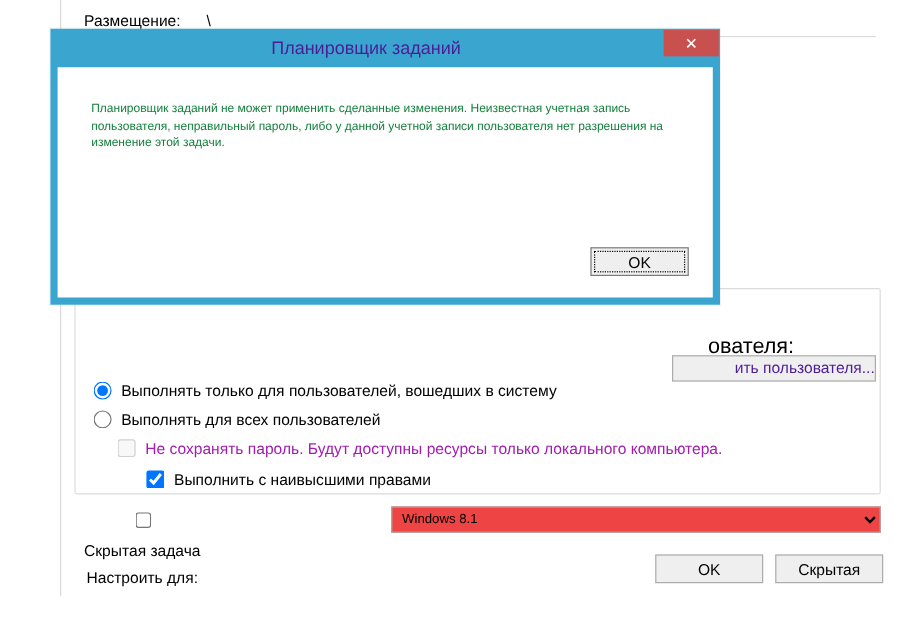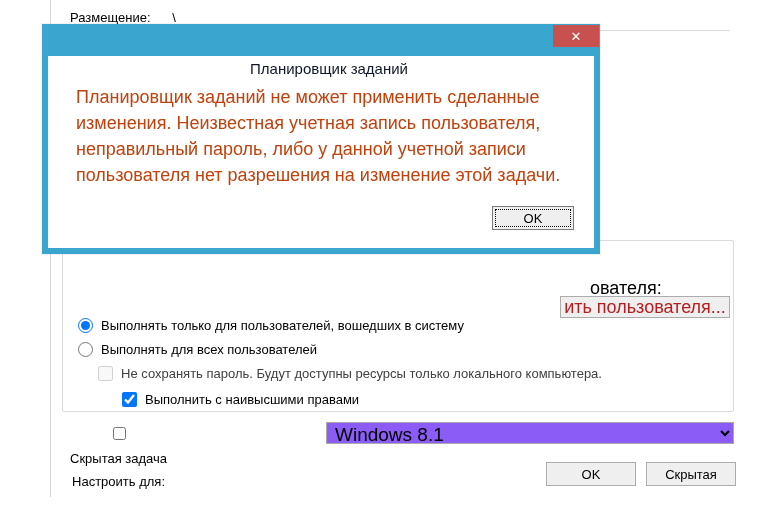--- a/index.html
+++ b/index.html
@@ -52,60 +52,60 @@
     left: 590px; top: 278px;
     font-size: 18px;
     color: #000;
   }
   .btn-change-user {
     position: absolute;
     left: 560px; top: 296px;
     width: 170px; height: 22px;
     background: #efefef;
     border: 1px solid #acacac;
-    font-size: 18px;
-    color: #b91c1c;
-    text-align: center;
+    font-size: 13px;
+    color: #4c1d95;
+    text-align: right;
     line-height: 20px;
     overflow: hidden;
     white-space: nowrap;
   }
   .radio-row, .chk-row {
     position: absolute;
     display: flex;
     align-items: center;
     gap: 8px;
     font-size: 13px;
   }
   .radio-row input[type="radio"],
   .chk-row input[type="checkbox"] {
     width: 15px; height: 15px;
     margin: 0;
   }
-  .disabled-text { color: #404040; }
+  .disabled-text { color: #a21caf; }
   .hidden-row {
     position: absolute;
     left: 70px; top: 424px;
     display: flex;
     align-items: center;
     gap: 8px;
     font-size: 13px;
     flex-direction: column;
   }
   .config-label {
     margin-left: 0;
   }
   .config-select {
     position: absolute;
     left: 326px; top: 422px;
     width: 408px; height: 22px;
     border: 1px solid #acacac;
-    background: #8b5cf6;
+    background: #ef4444;
     font-family: inherit;
-    font-size: 19px;
+    font-size: 11px;
     padding: 0 4px;
   }
   .dlg-buttons {
     position: absolute;
     left: 546px; top: 462px;
     display: flex;
     gap: 10px;
   }
   .win-btn {
     width: 90px; height: 24px;
@@ -120,48 +120,47 @@
     position: absolute;
     left: 42px; top: 24px;
     width: 558px;
     background: #fff;
     border: 6px solid #3aa6d0;
     border-top-width: 32px;
     box-shadow: 0 0 0 1px rgba(0,0,0,0.05);
   }
   .modal-title {
     position: absolute;
-    left: 50px; top: 24px;
+    left: 26px; top: 24px;
     width: 558px; height: 32px;
     display: flex;
     align-items: center;
     justify-content: center;
-    color: #0f172a;
+    color: #4c1d95;
     font-size: 15px;
     pointer-events: none;
-    margin-top: 28px;
   }
   .modal-close {
     position: absolute;
     left: 553px; top: 25px;
     width: 46px; height: 22px;
     background: #c8504e;
     color: #fff;
     display: flex;
     align-items: center;
     justify-content: center;
     font-size: 13px;
     font-family: Arial, sans-serif;
     cursor: pointer;
   }
   .modal-body {
     padding: 28px 28px 18px 28px;
-    font-size: 18px;
+    font-size: 10px;
     line-height: 1.45;
-    color: #c2410c;
+    color: #15803d;
     min-height: 150px;
   }
   .modal-footer {
     padding: 0 20px 18px 0;
     display: flex;
     justify-content: flex-end;
   }
   .modal-ok {
     width: 82px; height: 24px;
     background: #efefef;

